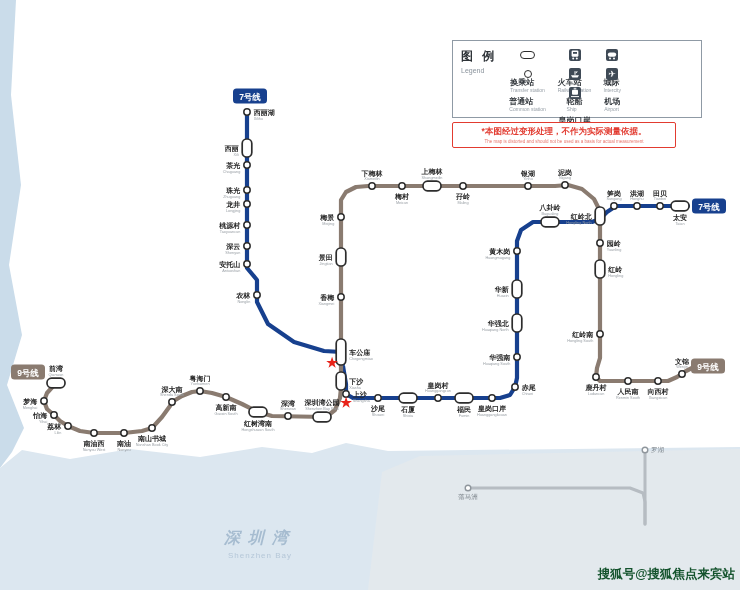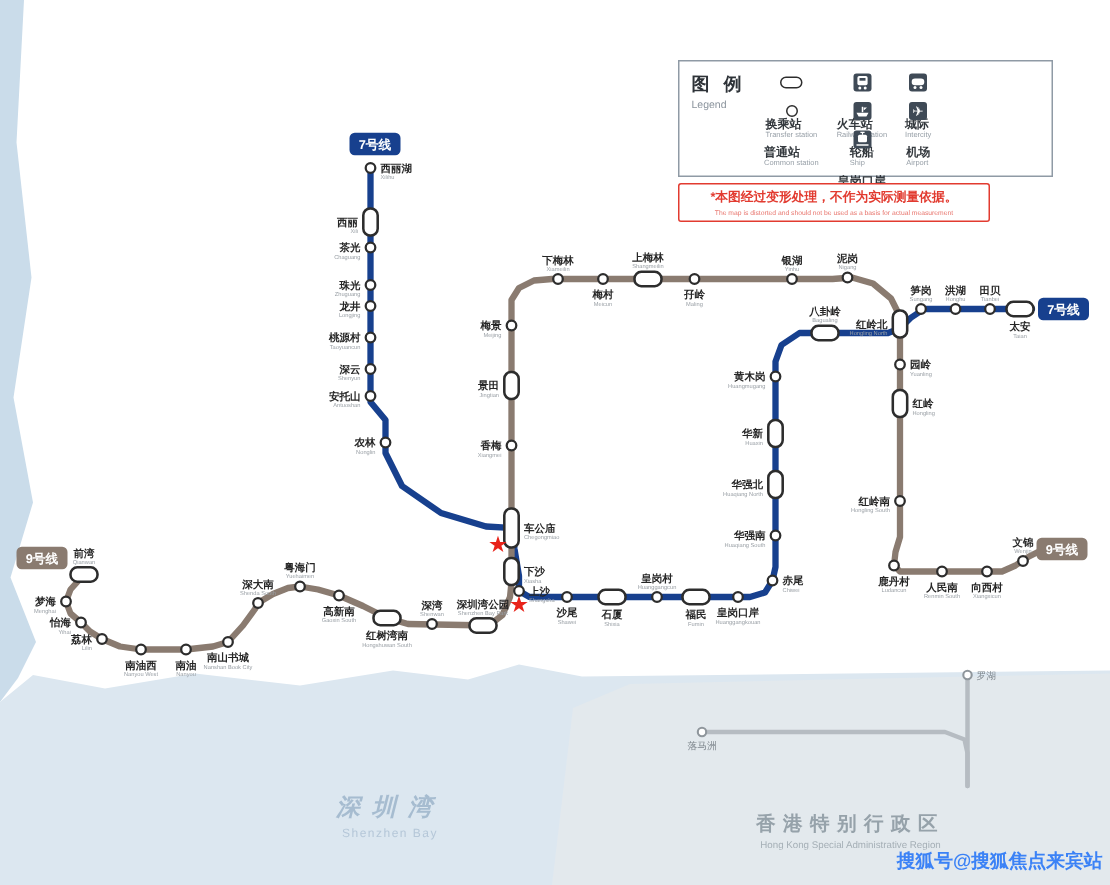--- a/index.html
+++ b/index.html
@@ -18,35 +18,35 @@
   .lg-item{display:flex;align-items:center;gap:18px;height:15px;flex-direction:column;}
   .lg-icon{width:16px;height:13px;display:flex;align-items:center;justify-content:center;flex:none;}
   .ic-pill{width:13px;height:6px;border:1.6px solid #2d2d2d;border-radius:4px;background:#fff;}
   .ic-circle{width:6px;height:6px;border:1.6px solid #2d2d2d;border-radius:50%;background:#fff;}
   .ic-dark{width:12px;height:12px;background:#3f4a56;border-radius:2px;display:flex;align-items:center;justify-content:center;}
   .lg-text{line-height:1;}
   .lg-text .cn{font-size:8px;font-weight:bold;color:#33383d;}
   .lg-text .en{font-size:5px;color:#98a0a8;margin-top:1px;}
 
   
-  .notice{position:absolute;left:452px;top:122px;width:208px;z-index:3;background:#fff;
+  .notice{position:absolute;left:452px;top:122px;width:224px;z-index:3;background:#fff;
           border:1.5px solid #e23b30;border-radius:2px;text-align:center;padding:3px 2px;box-sizing:border-box;}
   .notice .cnline{font-size:8.5px;font-weight:bold;color:#e23b30;}
   .notice .enline{font-size:4.5px;color:#e8766e;margin-top:1px;}
 
   
   .area{position:absolute;z-index:2;text-align:center;}
   .area-szbay{left:185px;top:528px;width:150px;}
   .area-szbay .a-cn{font-size:16px;font-weight:bold;color:#a6bcd0;letter-spacing:8px;font-style:italic;}
   .area-szbay .a-en{font-size:8px;color:#b5c7d8;letter-spacing:1px;margin-top:2px;text-align:center;}
   .area-hk{left:462px;top:540px;width:210px;}
   .area-hk .a-cn{font-size:13px;font-weight:bold;color:#96a2aa;letter-spacing:5px;}
   .area-hk .a-en{font-size:6.5px;color:#a5afb6;margin-top:2px;}
 
-  .watermark{position:absolute;right:5px;bottom:7px;z-index:4;font-size:12.5px;font-weight:bold;color:#3b82f6;}
+  .watermark{position:absolute;right:5px;bottom:7px;z-index:4;font-size:12.5px;font-weight:bold;color:#14532d;}
 </style>
 </head>
 <body>
 
 <div class="stage">
 
   <svg id="rail" width="740" height="590" viewBox="0 0 740 590">
     <polygon points="0,0 16,0 11,95 21,185 9,265 22,335 7,385 24,428 12,452 0,468" fill="#cadcea"></polygon>
     <polygon points="0,468 22,450 70,459 130,449 200,457 262,447 312,453 346,443 388,451 740,447 740,590 0,590" fill="#dce7f0"></polygon>
     <polygon points="368,590 382,472 420,456 740,449 740,590" fill="#e3e9ed"></polygon>
@@ -353,19 +353,15 @@
   <div class="notice">
     <div class="cnline">*本图经过变形处理，不作为实际测量依据。</div>
     <div class="enline">The map is distorted and should not be used as a basis for actual measurement</div>
   </div>
 
   <div class="area area-szbay">
     <div class="a-cn">深圳湾</div>
     <div class="a-en">Shenzhen Bay</div>
   </div>
 
-  <div class="area area-hk">
-    <div class="a-cn">香港特别行政区</div>
-    <div class="a-en">Hong Kong Special Administrative Region</div>
-  </div>
 
   <div class="watermark">搜狐号@搜狐焦点来宾站</div>
 </div>
 
 </body></html>

